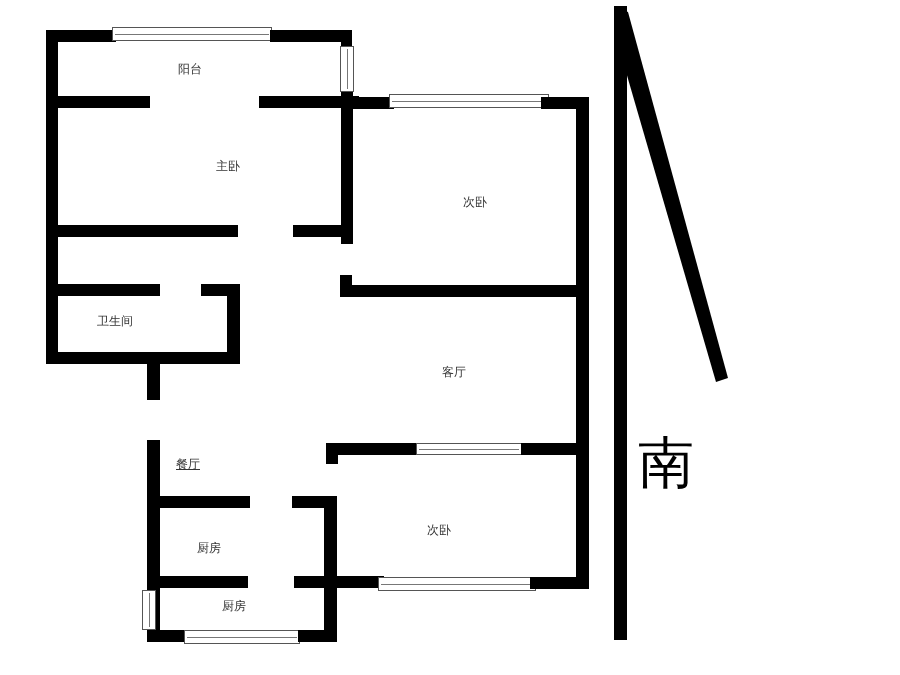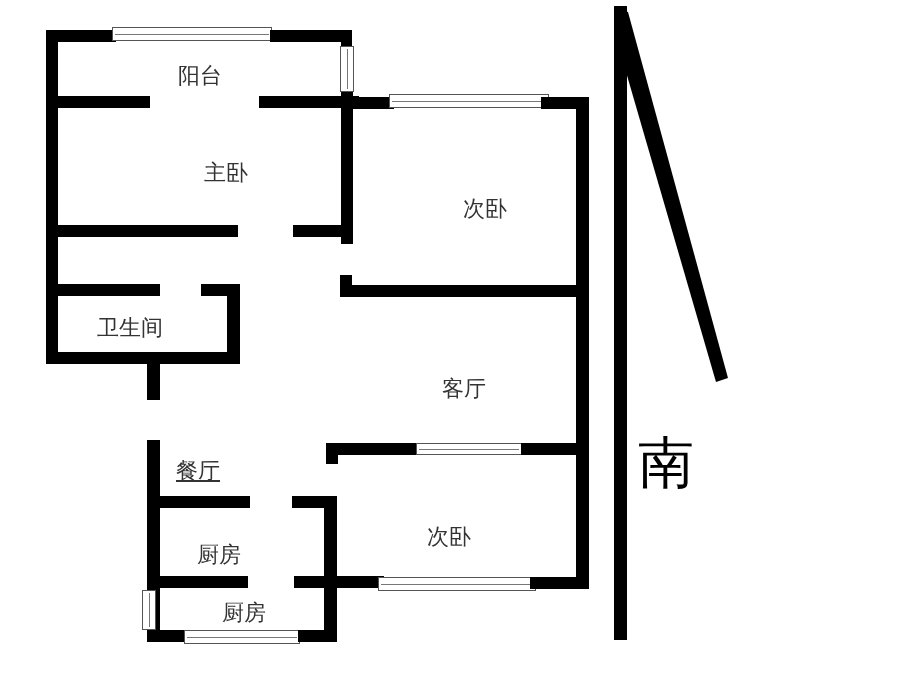--- a/index.html
+++ b/index.html
@@ -2,21 +2,21 @@
 <html><head>
   <meta charset="utf-8">
   <style>
     html, body { margin: 0; padding: 0; background: #ffffff; }
     body { width: 900px; height: 675px; position: relative; overflow: hidden; font-family: "DejaVu Sans", sans-serif; }
     .plan { position: absolute; left: 0; top: 0; width: 900px; height: 675px; }
     .w { position: absolute; background: #000; }
     .win { position: absolute; background: #fff; border: 1px solid #555; box-sizing: border-box; }
     .win::after { content: ""; position: absolute; left: 2px; right: 2px; top: 50%; height: 0; border-top: 1px solid #777; }
     .winv::after { left: 50%; top: 2px; bottom: 2px; right: auto; width: 0; height: auto; border-top: none; border-left: 1px solid #777; }
-    .lbl { position: absolute; font-size: 22px; color: #333; white-space: nowrap; }
+    .lbl { position: absolute; font-size: 12px; color: #333; white-space: nowrap; }
     .south { position: absolute; font-family: "DejaVu Serif", serif; font-size: 56px; color: #000; }
   </style>
 </head>
 <body>
 
 <div class="plan">
 
   <div class="w" style="left:46px;top:30px;width:70px;height:12px;"></div>
   <div class="win" style="left:112px;top:27px;width:160px;height:14px;"></div>
   <div class="w" style="left:270px;top:30px;width:82px;height:12px;"></div>
@@ -61,23 +61,23 @@
 
   <div class="win" style="left:378px;top:577px;width:158px;height:14px;"></div>
   <div class="w" style="left:530px;top:577px;width:59px;height:12px;"></div>
 
   <div class="w" style="left:614px;top:6px;width:13px;height:634px;"></div>
   <svg style="position:absolute;left:600px;top:0;" width="150" height="400">
     <polygon points="14,6 28,12 128,378 116,382 26,72" fill="#000"></polygon>
   </svg>
 
   <span class="lbl" style="left:178px;top:61px;">阳台</span>
-  <span class="lbl" style="left:204px;top:158px;">主卧</span>
+  <span class="lbl" style="left:216px;top:158px;">主卧</span>
   <span class="lbl" style="left:463px;top:194px;">次卧</span>
   <span class="lbl" style="left:97px;top:313px;">卫生间</span>
-  <span class="lbl" style="left:442px;top:374px;">客厅</span>
+  <span class="lbl" style="left:442px;top:364px;">客厅</span>
   <span class="lbl" style="left:176px;top:456px;text-decoration:underline;">餐厅</span>
   <span class="lbl" style="left:427px;top:522px;">次卧</span>
   <span class="lbl" style="left:197px;top:540px;">厨房</span>
   <span class="lbl" style="left:222px;top:598px;">厨房</span>
 
   <span class="south" style="left:638px;top:426px;">南</span>
 </div>
 
 </body></html>

